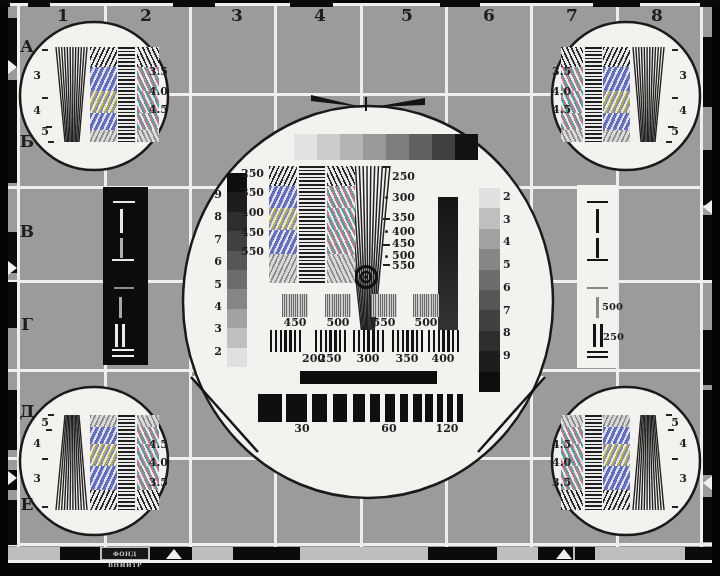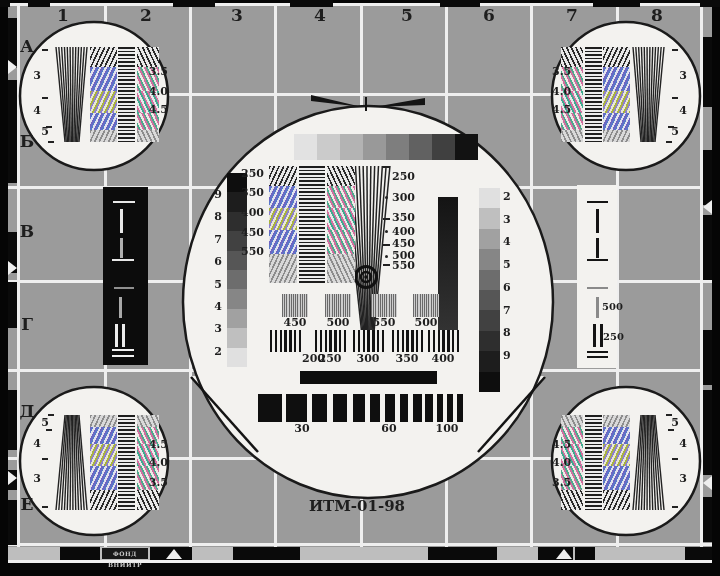--- a/index.html
+++ b/index.html
@@ -350,22 +350,21 @@
     <div class="abs" style="left: 370px; top: 394px; width: 10px; height: 28px; background: rgb(15, 15, 15); z-index: 3;"></div>
     <div class="abs" style="left: 385px; top: 394px; width: 10px; height: 28px; background: rgb(15, 15, 15); z-index: 3;"></div>
     <div class="abs" style="left: 400px; top: 394px; width: 8px; height: 28px; background: rgb(15, 15, 15); z-index: 3;"></div>
     <div class="abs" style="left: 413px; top: 394px; width: 9px; height: 28px; background: rgb(15, 15, 15); z-index: 3;"></div>
     <div class="abs" style="left: 425px; top: 394px; width: 8px; height: 28px; background: rgb(15, 15, 15); z-index: 3;"></div>
     <div class="abs" style="left: 437px; top: 394px; width: 6px; height: 28px; background: rgb(15, 15, 15); z-index: 3;"></div>
     <div class="abs" style="left: 447px; top: 394px; width: 6px; height: 28px; background: rgb(15, 15, 15); z-index: 3;"></div>
     <div class="abs" style="left: 457px; top: 394px; width: 6px; height: 28px; background: rgb(15, 15, 15); z-index: 3;"></div>
     <div class="abs" style="left: 287px; top: 423px; width: 30px; font-weight: 700; font-size: 11px; line-height: 1.15; text-align: center; color: rgb(30, 30, 30); z-index: 3;">30</div>
     <div class="abs" style="left: 374px; top: 423px; width: 30px; font-weight: 700; font-size: 11px; line-height: 1.15; text-align: center; color: rgb(30, 30, 30); z-index: 3;">60</div>
-    <div class="abs" style="left: 432px; top: 423px; width: 30px; font-weight: 700; font-size: 11px; line-height: 1.15; text-align: center; color: rgb(30, 30, 30); z-index: 3;">100</div>
-    <div class="abs" style="left: 287px; top: 498px; width: 140px; font-weight: 700; font-size: 15px; line-height: 1.15; text-align: center; color: rgb(30, 30, 30); z-index: 3;">ИТМ-01-98</div>
+    <div class="abs" style="left: 432px; top: 423px; width: 30px; font-weight: 700; font-size: 11px; line-height: 1.15; text-align: center; color: rgb(30, 30, 30); z-index: 3;">120</div>
     <div class="abs" style="left: 103px; top: 187px; width: 45px; height: 178px; background: rgb(12, 12, 12); z-index: 3;"></div>
     <div class="abs" style="left: 113px; top: 201px; width: 22px; height: 2px; background: rgb(232, 232, 232); z-index: 4;"></div>
     <div class="abs" style="left: 120px; top: 209px; width: 3px; height: 24px; background: rgb(232, 232, 232); z-index: 4;"></div>
     <div class="abs" style="left: 120px; top: 238px; width: 3px; height: 20px; background: rgb(176, 176, 176); z-index: 4;"></div>
     <div class="abs" style="left: 112px; top: 259px; width: 22px; height: 2px; background: rgb(232, 232, 232); z-index: 4;"></div>
     <div class="abs" style="left: 114px; top: 287px; width: 20px; height: 2px; background: rgb(143, 143, 143); z-index: 4;"></div>
     <div class="abs" style="left: 119px; top: 297px; width: 3px; height: 21px; background: rgb(168, 168, 168); z-index: 4;"></div>
     <div class="abs" style="left: 115px; top: 324px; width: 3px; height: 23px; background: rgb(236, 236, 236); z-index: 4;"></div>
     <div class="abs" style="left: 122px; top: 324px; width: 3px; height: 23px; background: rgb(236, 236, 236); z-index: 4;"></div>
     <div class="abs" style="left: 112px; top: 349px; width: 22px; height: 2px; background: rgb(240, 240, 240); z-index: 4;"></div>

